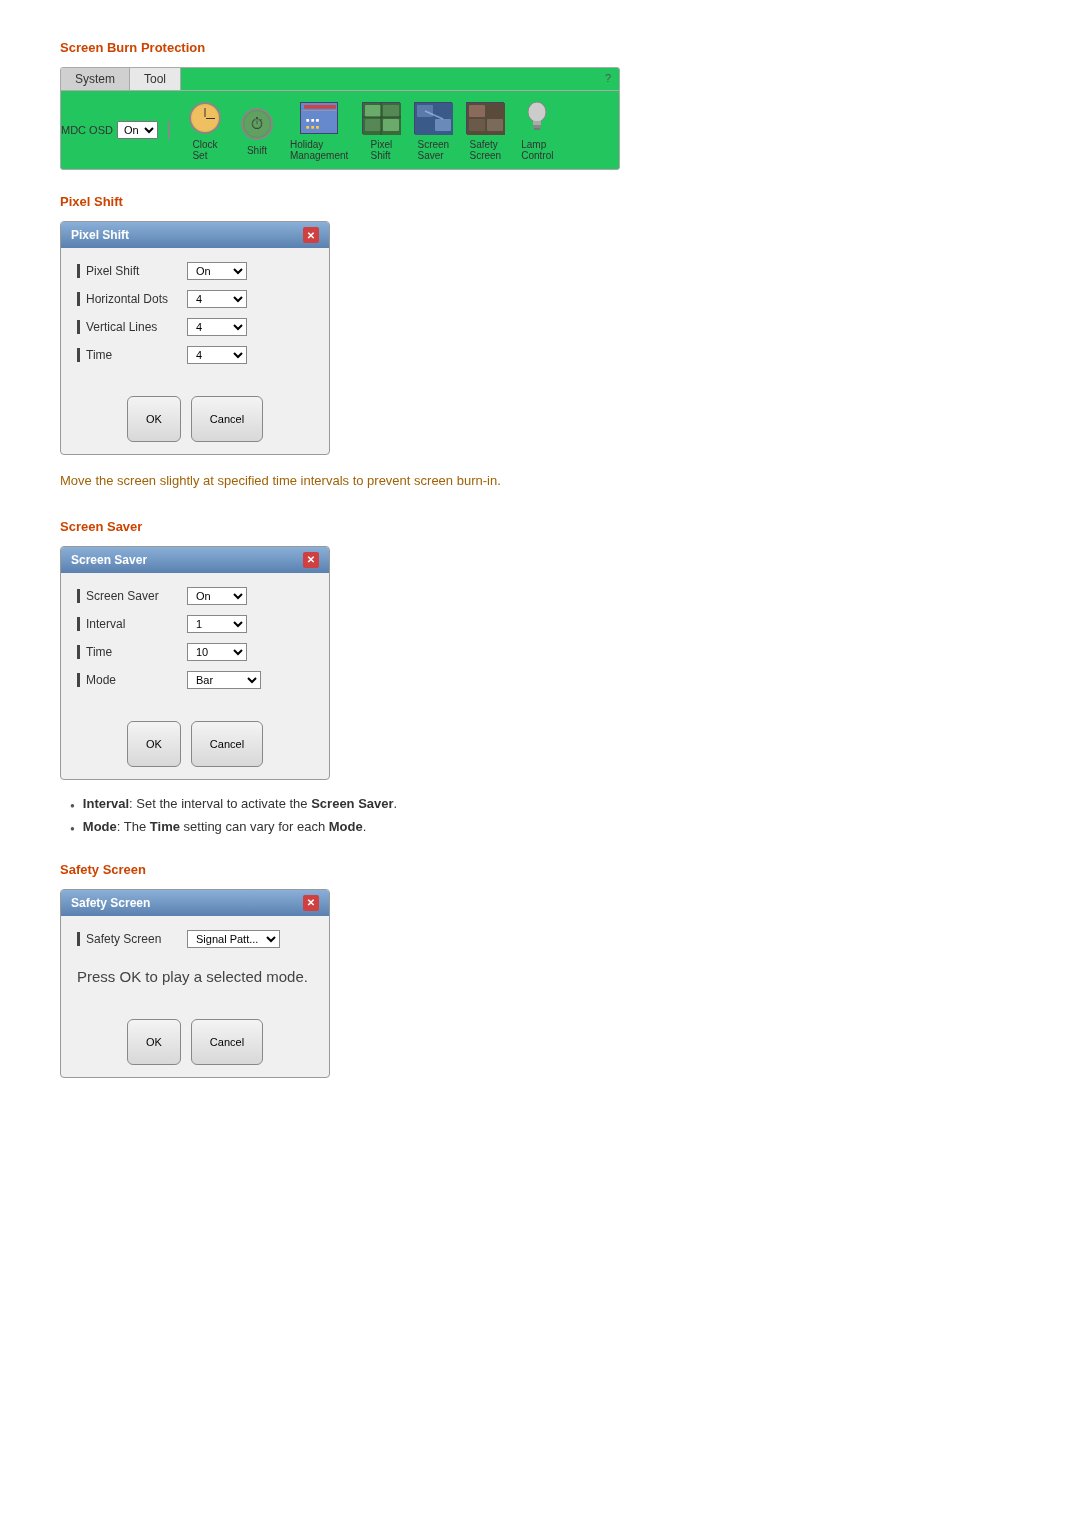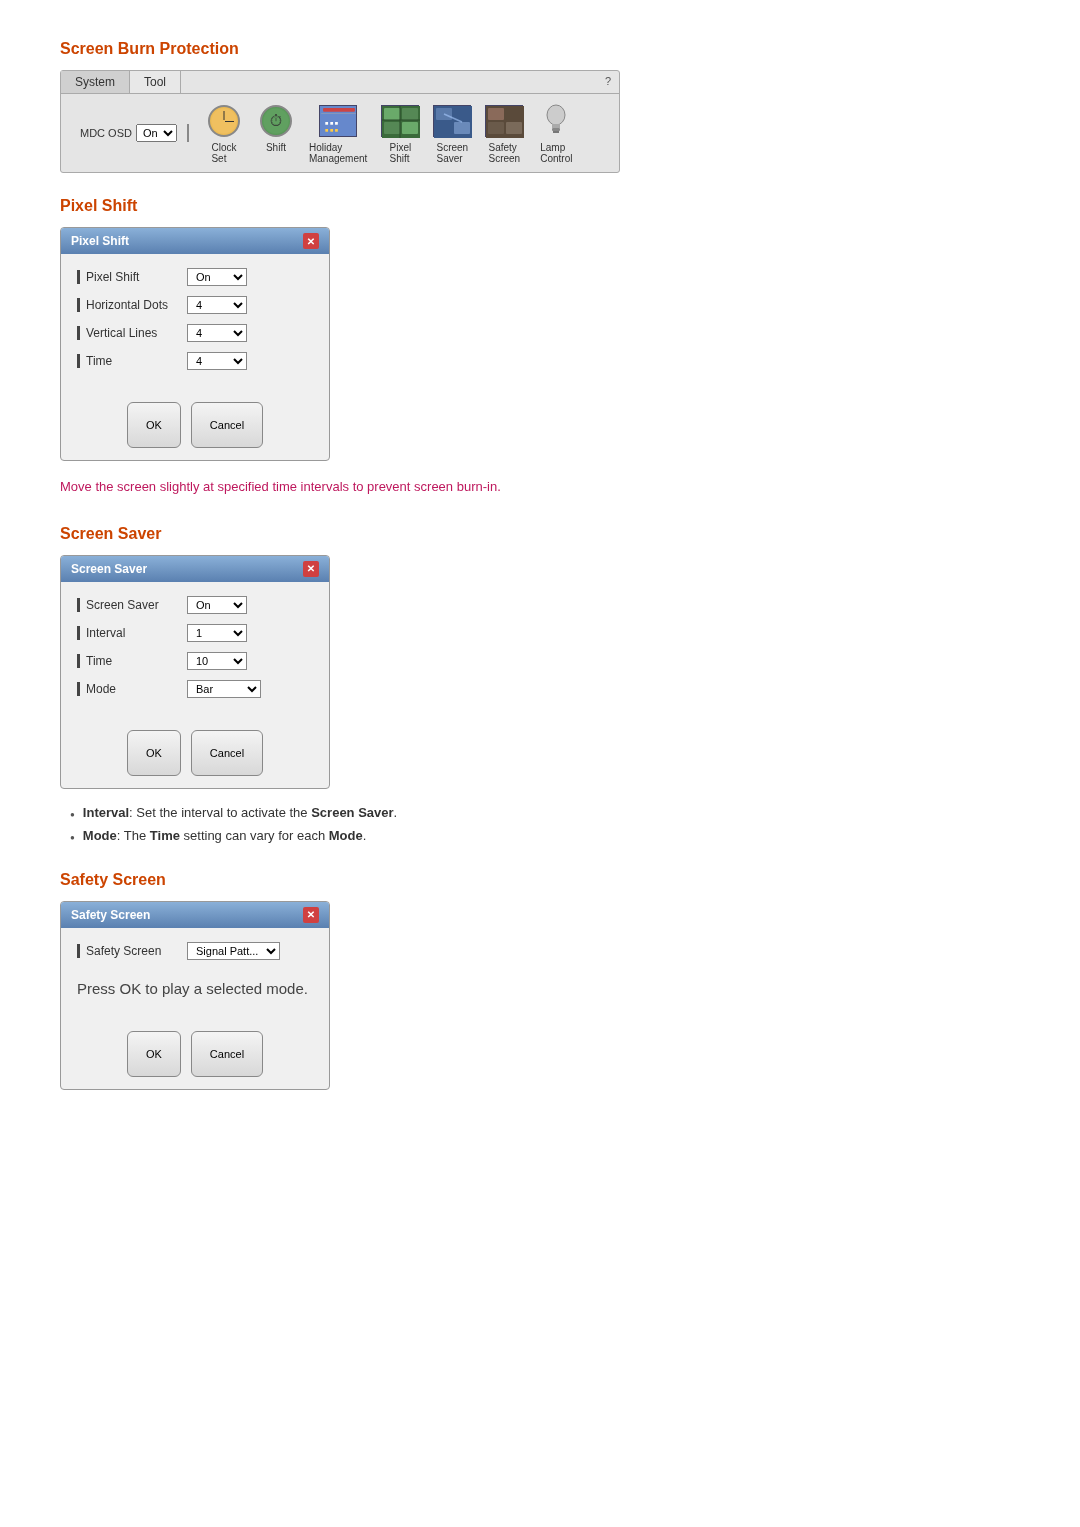--- a/index.html
+++ b/index.html
@@ -9,29 +9,29 @@
       font-size: 13px;
       color: #333;
       padding: 40px 60px;
       width: 1080px;
       min-height: 1527px;
     }
 
     
     .section-title {
       color: #cc4400;
-      font-size: 16px;
+      font-size: 13px;
       font-weight: bold;
       margin-bottom: 12px;
     }
 
     
     .toolbar-panel {
       border: 1px solid #aaa;
-      background: #e5e5e5;
+      background: #22c55e;
       border-radius: 3px;
       margin-bottom: 24px;
       max-width: 560px;
     }
     .toolbar-tabs {
       display: flex;
       border-bottom: 1px solid #aaa;
     }
     .toolbar-tab {
       padding: 4px 14px;
@@ -46,39 +46,39 @@
     }
     .toolbar-help {
       margin-left: auto;
       padding: 4px 8px;
       font-size: 11px;
       color: #555;
     }
     .toolbar-body {
       display: flex;
       align-items: center;
-      padding: 8px 19px;
+      padding: 8px 0;
       gap: 6px;
     }
     .mdc-osd {
       display: flex;
       align-items: center;
       gap: 4px;
       font-size: 11px;
       margin-right: 10px;
       border-right: 2px solid #888;
       padding-right: 10px;
     }
     .mdc-osd select {
       font-size: 11px;
       padding: 1px 2px;
     }
     .toolbar-items {
       display: flex;
-      align-items: flex-start;
+      align-items: center;
       gap: 14px;
     }
     .toolbar-item {
       display: flex;
       flex-direction: column;
       align-items: center;
       font-size: 10px;
       color: #333;
       cursor: pointer;
     }
@@ -241,21 +241,21 @@
       padding: 16px 18px;
       border: 1px solid #888;
       background: linear-gradient(to bottom, #f4f4f4, #d8d8d8);
       cursor: pointer;
       border-radius: 6px;
     }
 
     
     .desc-text {
       font-size: 13px;
-      color: #be185d;
+      color: #a16207;
       margin-bottom: 20px;
       line-height: 1.5;
       max-width: 680px;
     }
 
     
     .bullet-list {
       margin-bottom: 20px;
       padding-left: 10px;
     }

